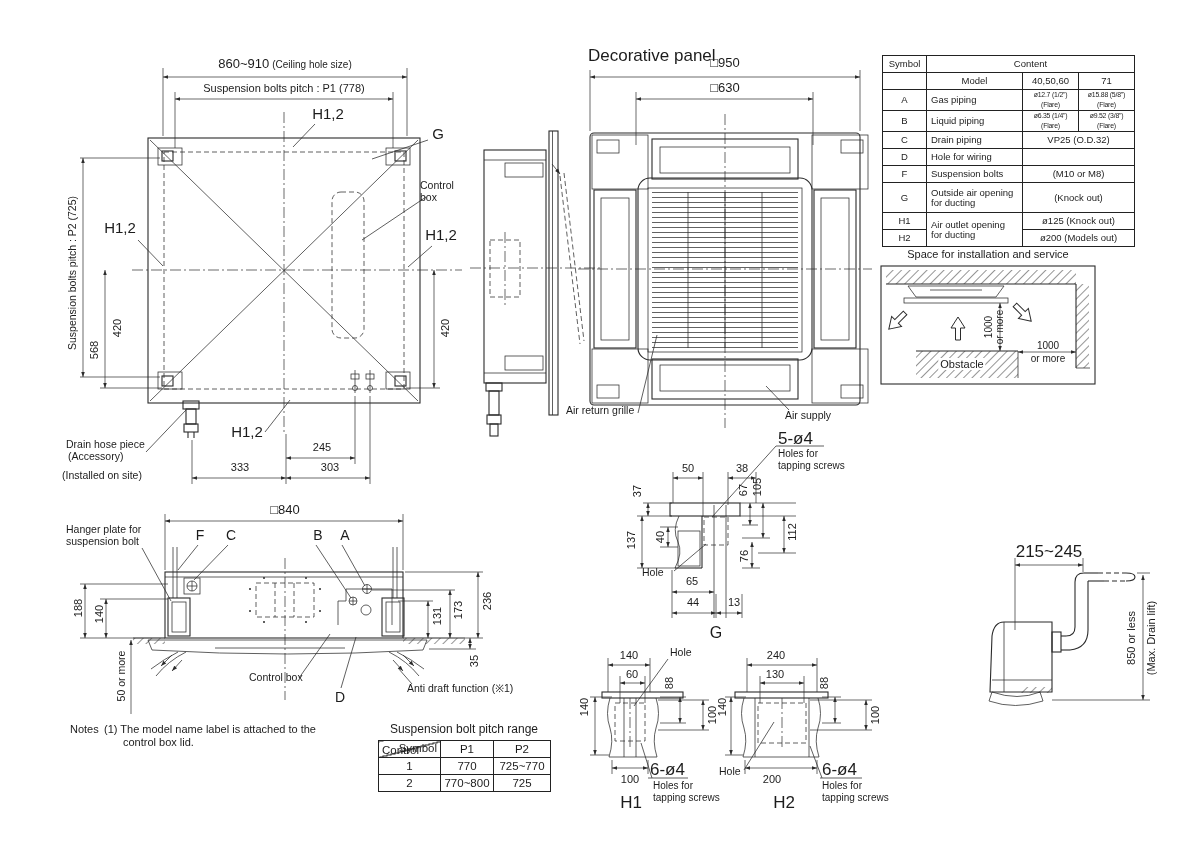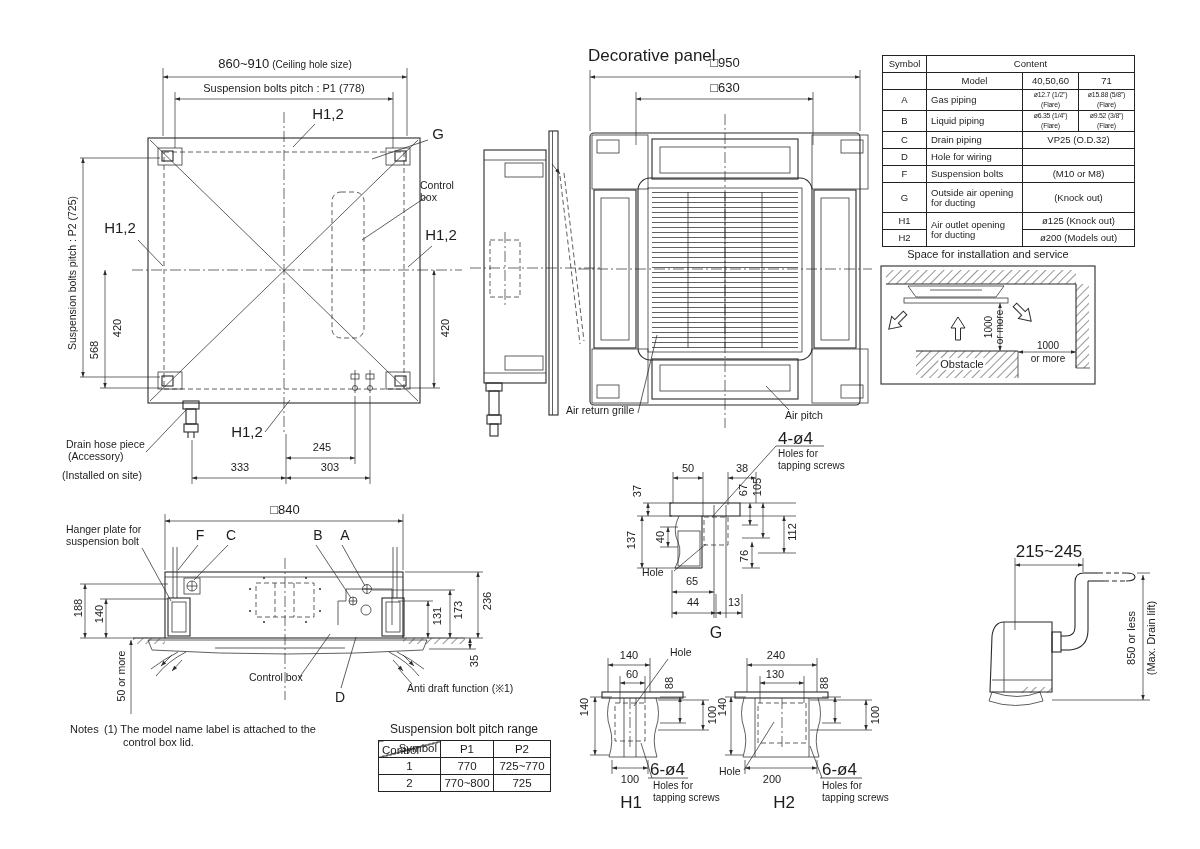--- a/index.html
+++ b/index.html
@@ -433,21 +433,21 @@
 <div class="c" style="left:240px;top:467px">333</div>
 <div class="c" style="left:330px;top:467px">303</div>
 <div class="lb" style="left:66px;top:439px">Drain hose piece</div>
 <div class="lb" style="left:68px;top:451px">(Accessory)</div>
 <div class="lb" style="left:62px;top:470px">(Installed on site)</div>
 
 <div class="lb f12" style="left:588px;top:50px">Decorative panel</div>
 <div class="c f13" style="left:725px;top:62px">□950</div>
 <div class="c f13" style="left:725px;top:87px">□630</div>
 <div class="lb" style="left:566px;top:405px">Air return grille</div>
-<div class="lb" style="left:785px;top:410px">Air pitch</div>
+<div class="lb" style="left:785px;top:410px">Air supply</div>
 
 <div class="c" style="left:988px;top:254px">Space for installation and service</div>
 <div class="v f10" style="left:988px;top:327px">1000</div>
 <div class="v f10" style="left:999px;top:327px">or more</div>
 <div class="c f10" style="left:1048px;top:345px">1000</div>
 <div class="c f10" style="left:1048px;top:358px">or more</div>
 <div class="c obst" style="left:962px;top:364px">Obstacle</div>
 
 <div class="c f13" style="left:285px;top:509px">□840</div>
 <div class="lb" style="left:66px;top:524px">Hanger plate for
@@ -559,21 +559,21 @@
 for ducting</td>
     <td colspan="2">ø125 (Knock out)</td>
   </tr>
   <tr style="height:15px">
     <td>H2</td>
     <td colspan="2">ø200 (Models out)</td>
   </tr>
 </tbody>
     </table>
 
-<div class="lb f12" style="left:778px;top:433px">4-ø4</div>
+<div class="lb f12" style="left:778px;top:433px">5-ø4</div>
 <div class="lb f10" style="left:778px;top:448px">Holes for
 tapping screws</div>
 <div class="c" style="left:688px;top:468px">50</div>
 <div class="c" style="left:742px;top:468px">38</div>
 <div class="v" style="left:637px;top:491px">37</div>
 <div class="v" style="left:631px;top:540px">137</div>
 <div class="v" style="left:660px;top:537px">40</div>
 <div class="v" style="left:743px;top:490px">67</div>
 <div class="v" style="left:757px;top:487px">105</div>
 <div class="v" style="left:792px;top:532px">112</div>

